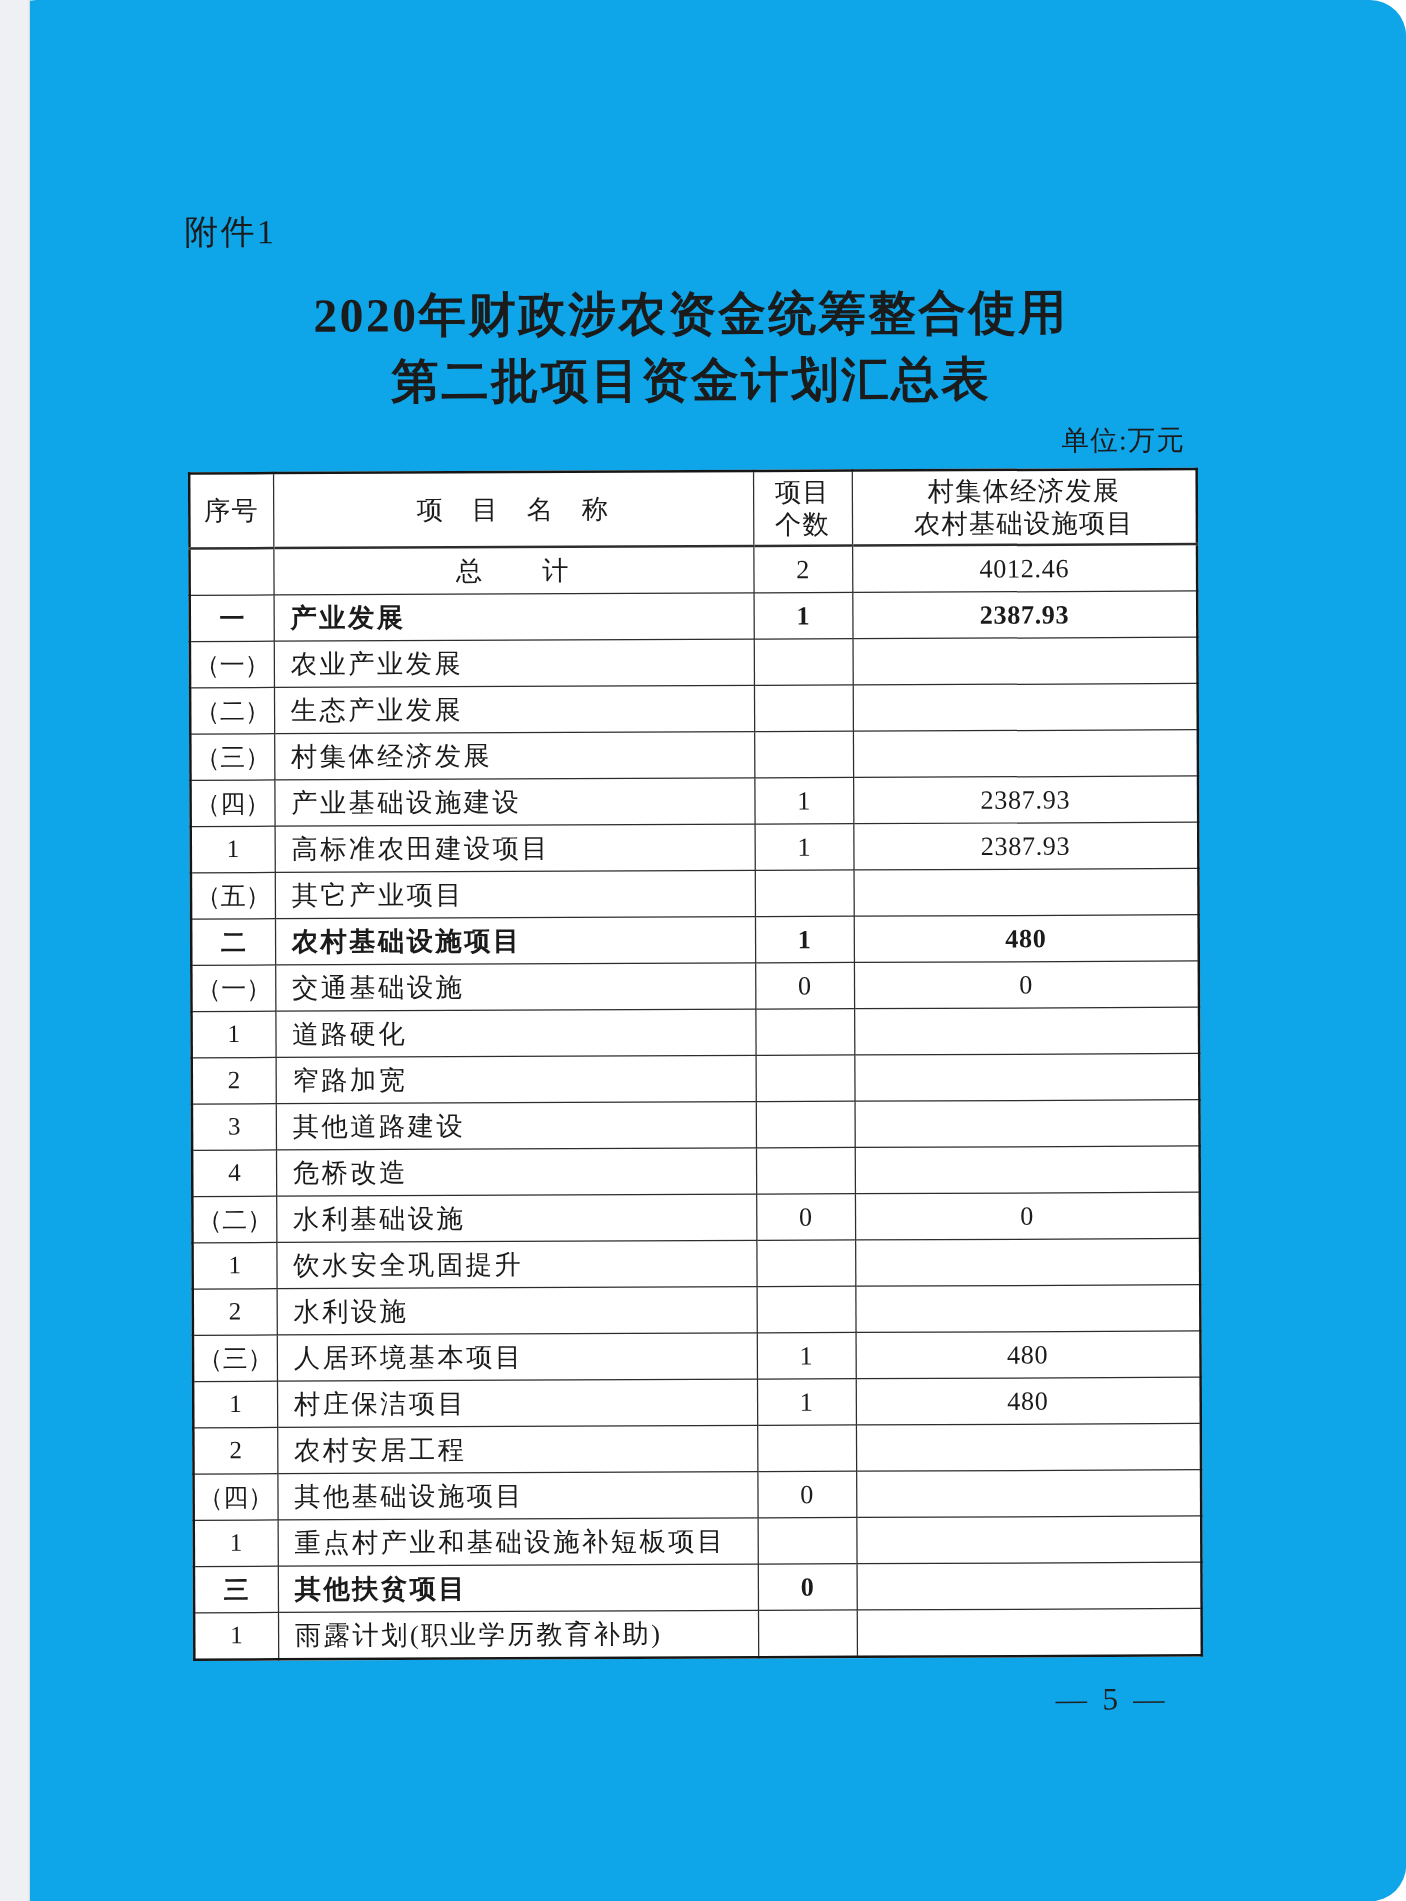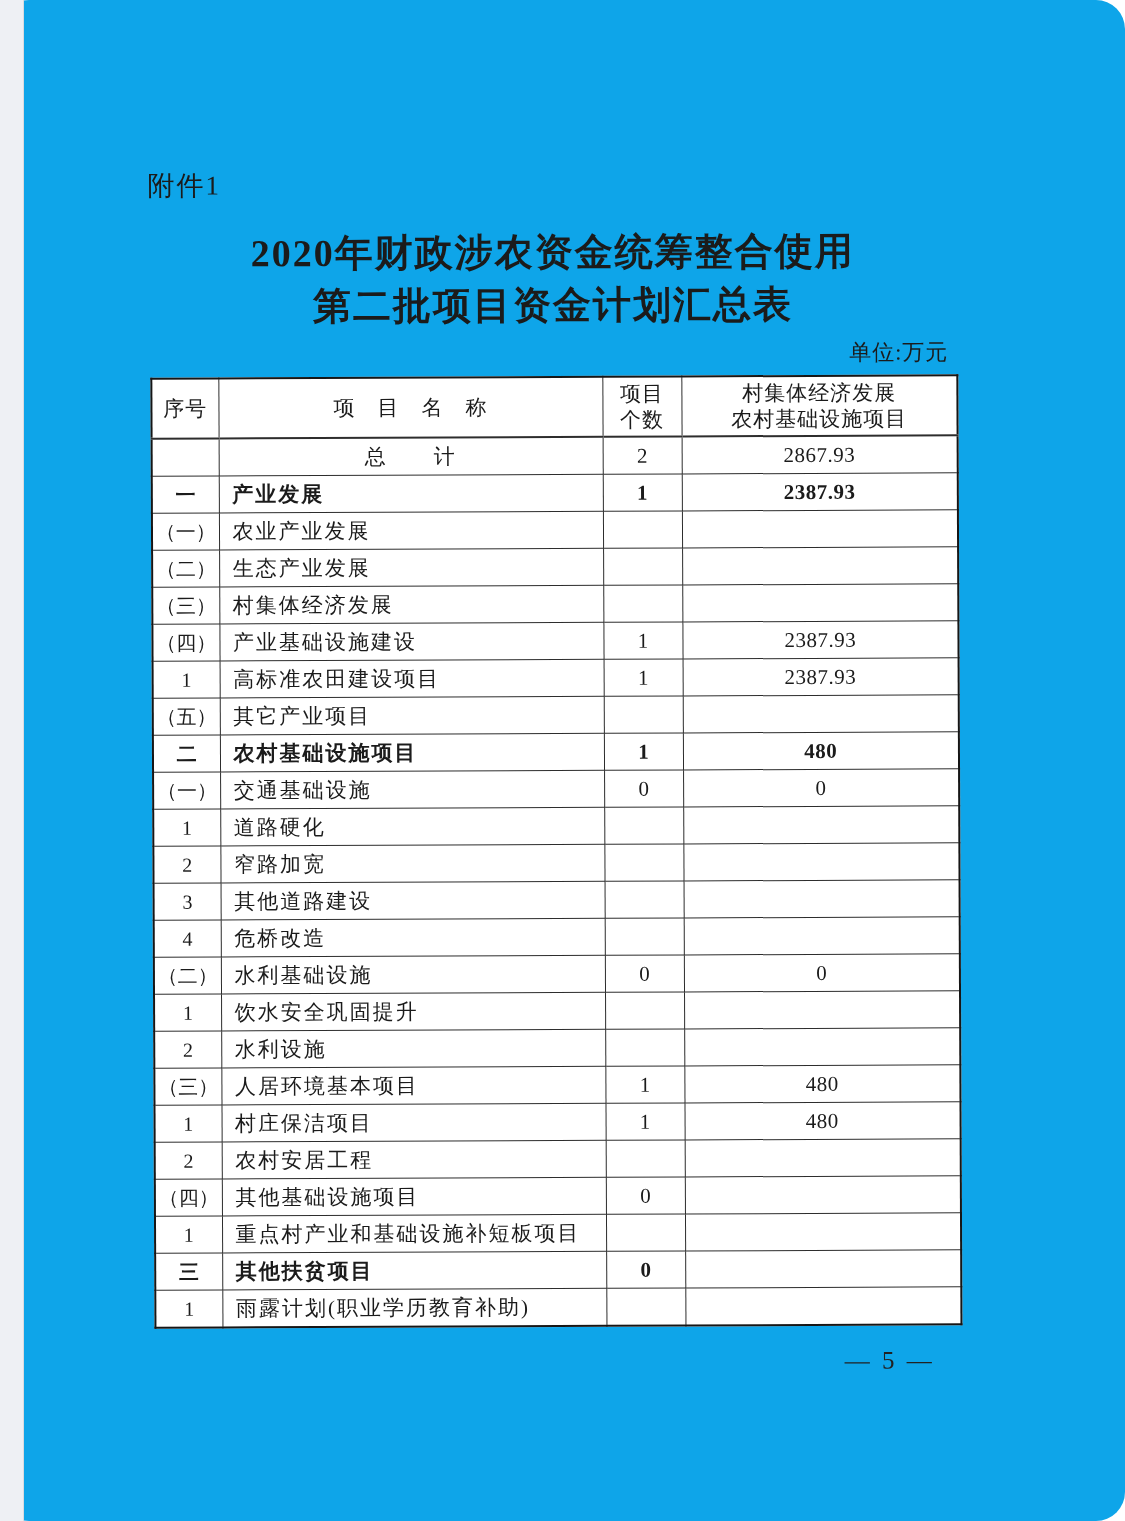--- a/index.html
+++ b/index.html
@@ -90,21 +90,21 @@
           <th>项　目　名　称</th>
           <th><span>项目</span><br><span>个数</span></th>
           <th><span>村集体经济发展</span><br><span>农村基础设施项目</span></th>
         </tr>
       </thead>
       <tbody>
   <tr class="center-name">
     <td class="c-no"></td>
     <td class="c-name">总　　计</td>
     <td class="c-count">2</td>
-    <td class="c-amount">2867.93</td>
+    <td class="c-amount">4012.46</td>
   </tr>
 
   <tr class="bold">
     <td class="c-no">一</td>
     <td class="c-name">产业发展</td>
     <td class="c-count">1</td>
     <td class="c-amount">2387.93</td>
   </tr>
 
   <tr>

